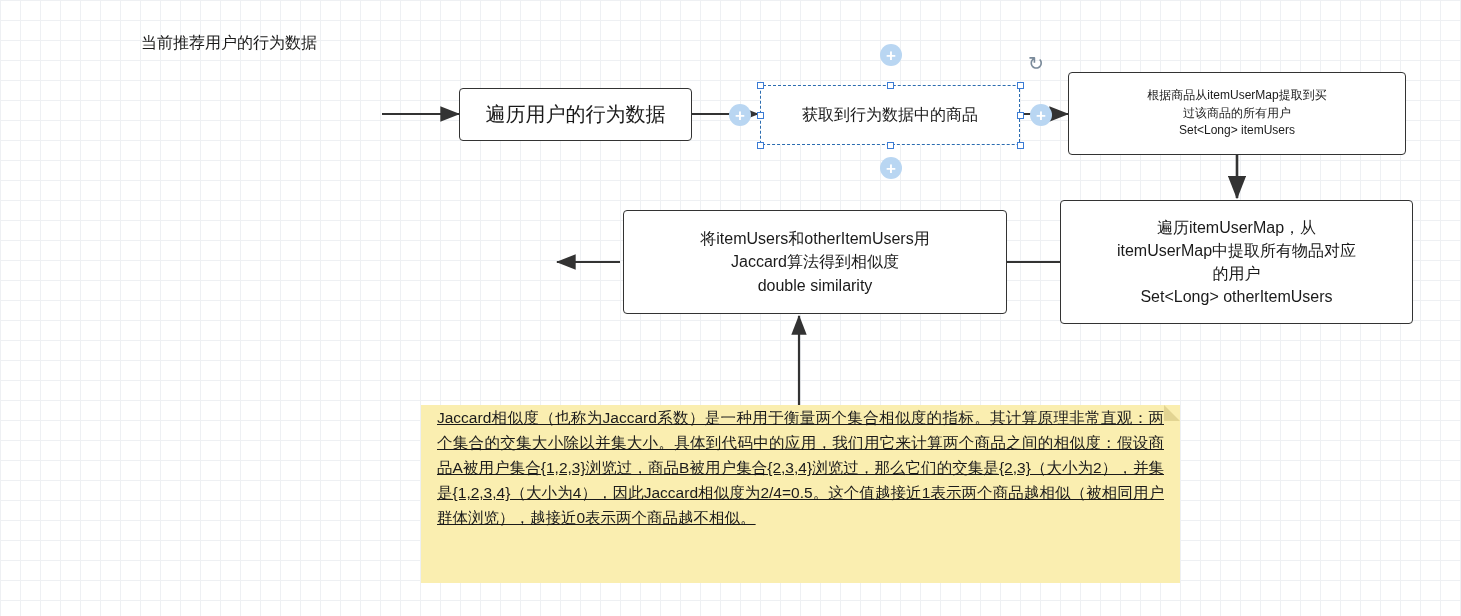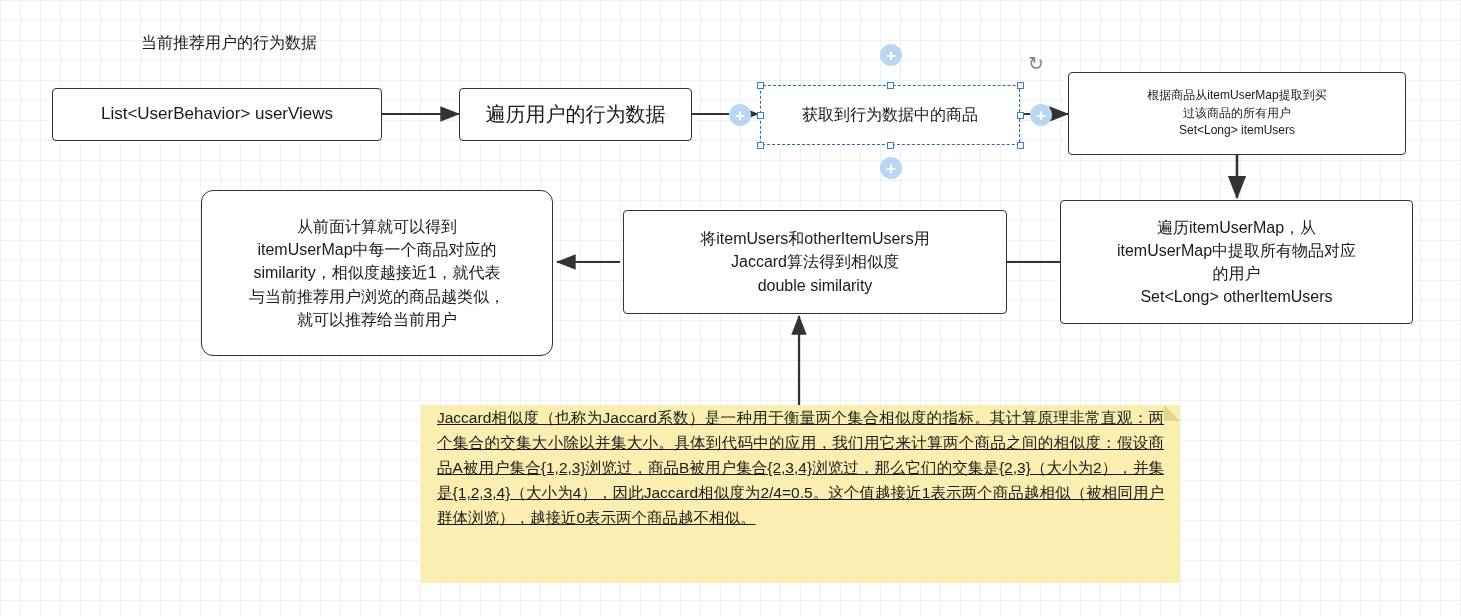--- a/index.html
+++ b/index.html
@@ -131,23 +131,20 @@
 
     <line x1="1060" y1="262" x2="980" y2="262" stroke="#333333" stroke-width="2.2" marker-end="url(#arrowhead)"></line>
 
     <line x1="620" y1="262" x2="557" y2="262" stroke="#333333" stroke-width="2.2" marker-end="url(#arrowhead)"></line>
 
     <line x1="799" y1="405" x2="799" y2="316" stroke="#333333" stroke-width="2.2" marker-end="url(#arrowhead)"></line>
   </svg>
 
   <div class="title-text" style="left:114px; top:33px; font-size:16px;margin-left:27px;">当前推荐用户的行为数据</div>
 
-  <div class="node" style="left:52px; top:88px; width:330px; height:53px; font-size:17px;">
-    <span class="node-text">List&lt;UserBehavior&gt; userViews</span>
-  </div>
 
   <div class="node" style="left:459px; top:88px; width:233px; height:53px; font-size:20px;">
     <span class="node-text">遍历用户的行为数据</span>
   </div>
 
   <div class="node selected" style="left:760px; top:85px; width:260px; height:60px; font-size:16px;">
     <span class="node-text">获取到行为数据中的商品</span>
   </div>
 
   <div class="sel-handle" style="left:757px; top:82px;"></div>
@@ -187,26 +184,19 @@
 的用户
 Set&lt;Long&gt; otherItemUsers</span>
   </div>
 
   <div class="node" style="left:623px; top:210px; width:384px; height:104px; font-size:16px;">
     <span class="node-text">将itemUsers和otherItemUsers用
 Jaccard算法得到相似度
 double similarity</span>
   </div>
 
-  <div class="node" style="left:201px; top:190px; width:352px; height:166px; border-radius:12px; font-size:16px;">
-    <span class="node-text">从前面计算就可以得到
-itemUserMap中每一个商品对应的
-similarity，相似度越接近1，就代表
-与当前推荐用户浏览的商品越类似，
-就可以推荐给当前用户</span>
-  </div>
 
   <div class="note" style="left:421px; top:405px; width:759px; height:178px; font-size:15.5px;">
     <span>Jaccard相似度（也称为Jaccard系数）是一种用于衡量两个集合相似度的指标。其计算原理非常直观：两个集合的交集大小除以并集大小。具体到代码中的应用，我们用它来计算两个商品之间的相似度：假设商品A被用户集合{1,2,3}浏览过，商品B被用户集合{2,3,4}浏览过，那么它们的交集是{2,3}（大小为2），并集是{1,2,3,4}（大小为4），因此Jaccard相似度为2/4=0.5。这个值越接近1表示两个商品越相似（被相同用户群体浏览），越接近0表示两个商品越不相似。</span>
   </div>
   <div class="note-fold" style="left:1164px; top:405px;"></div>
 
 </div>
 
 </body></html>

